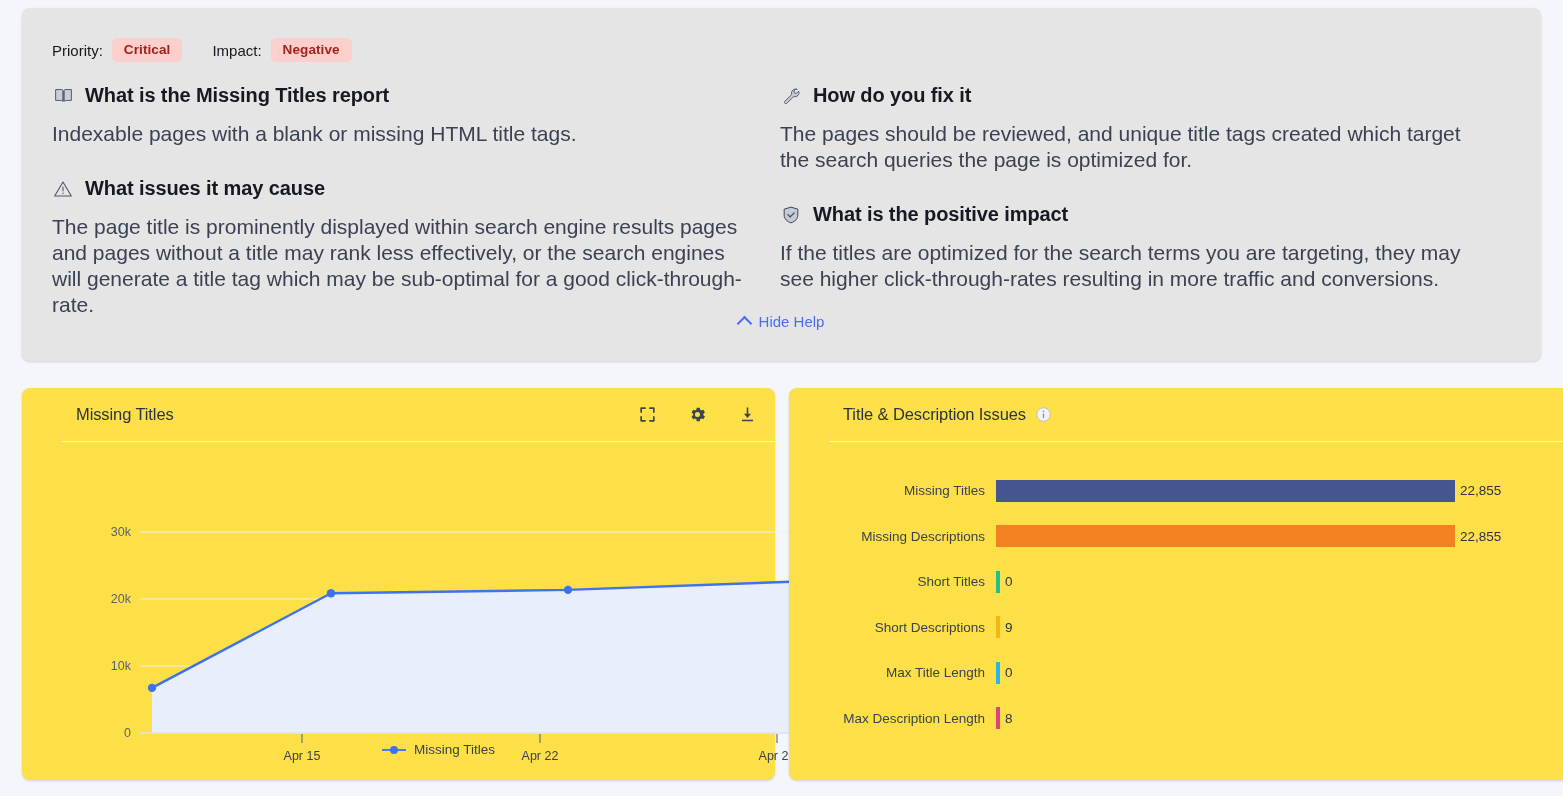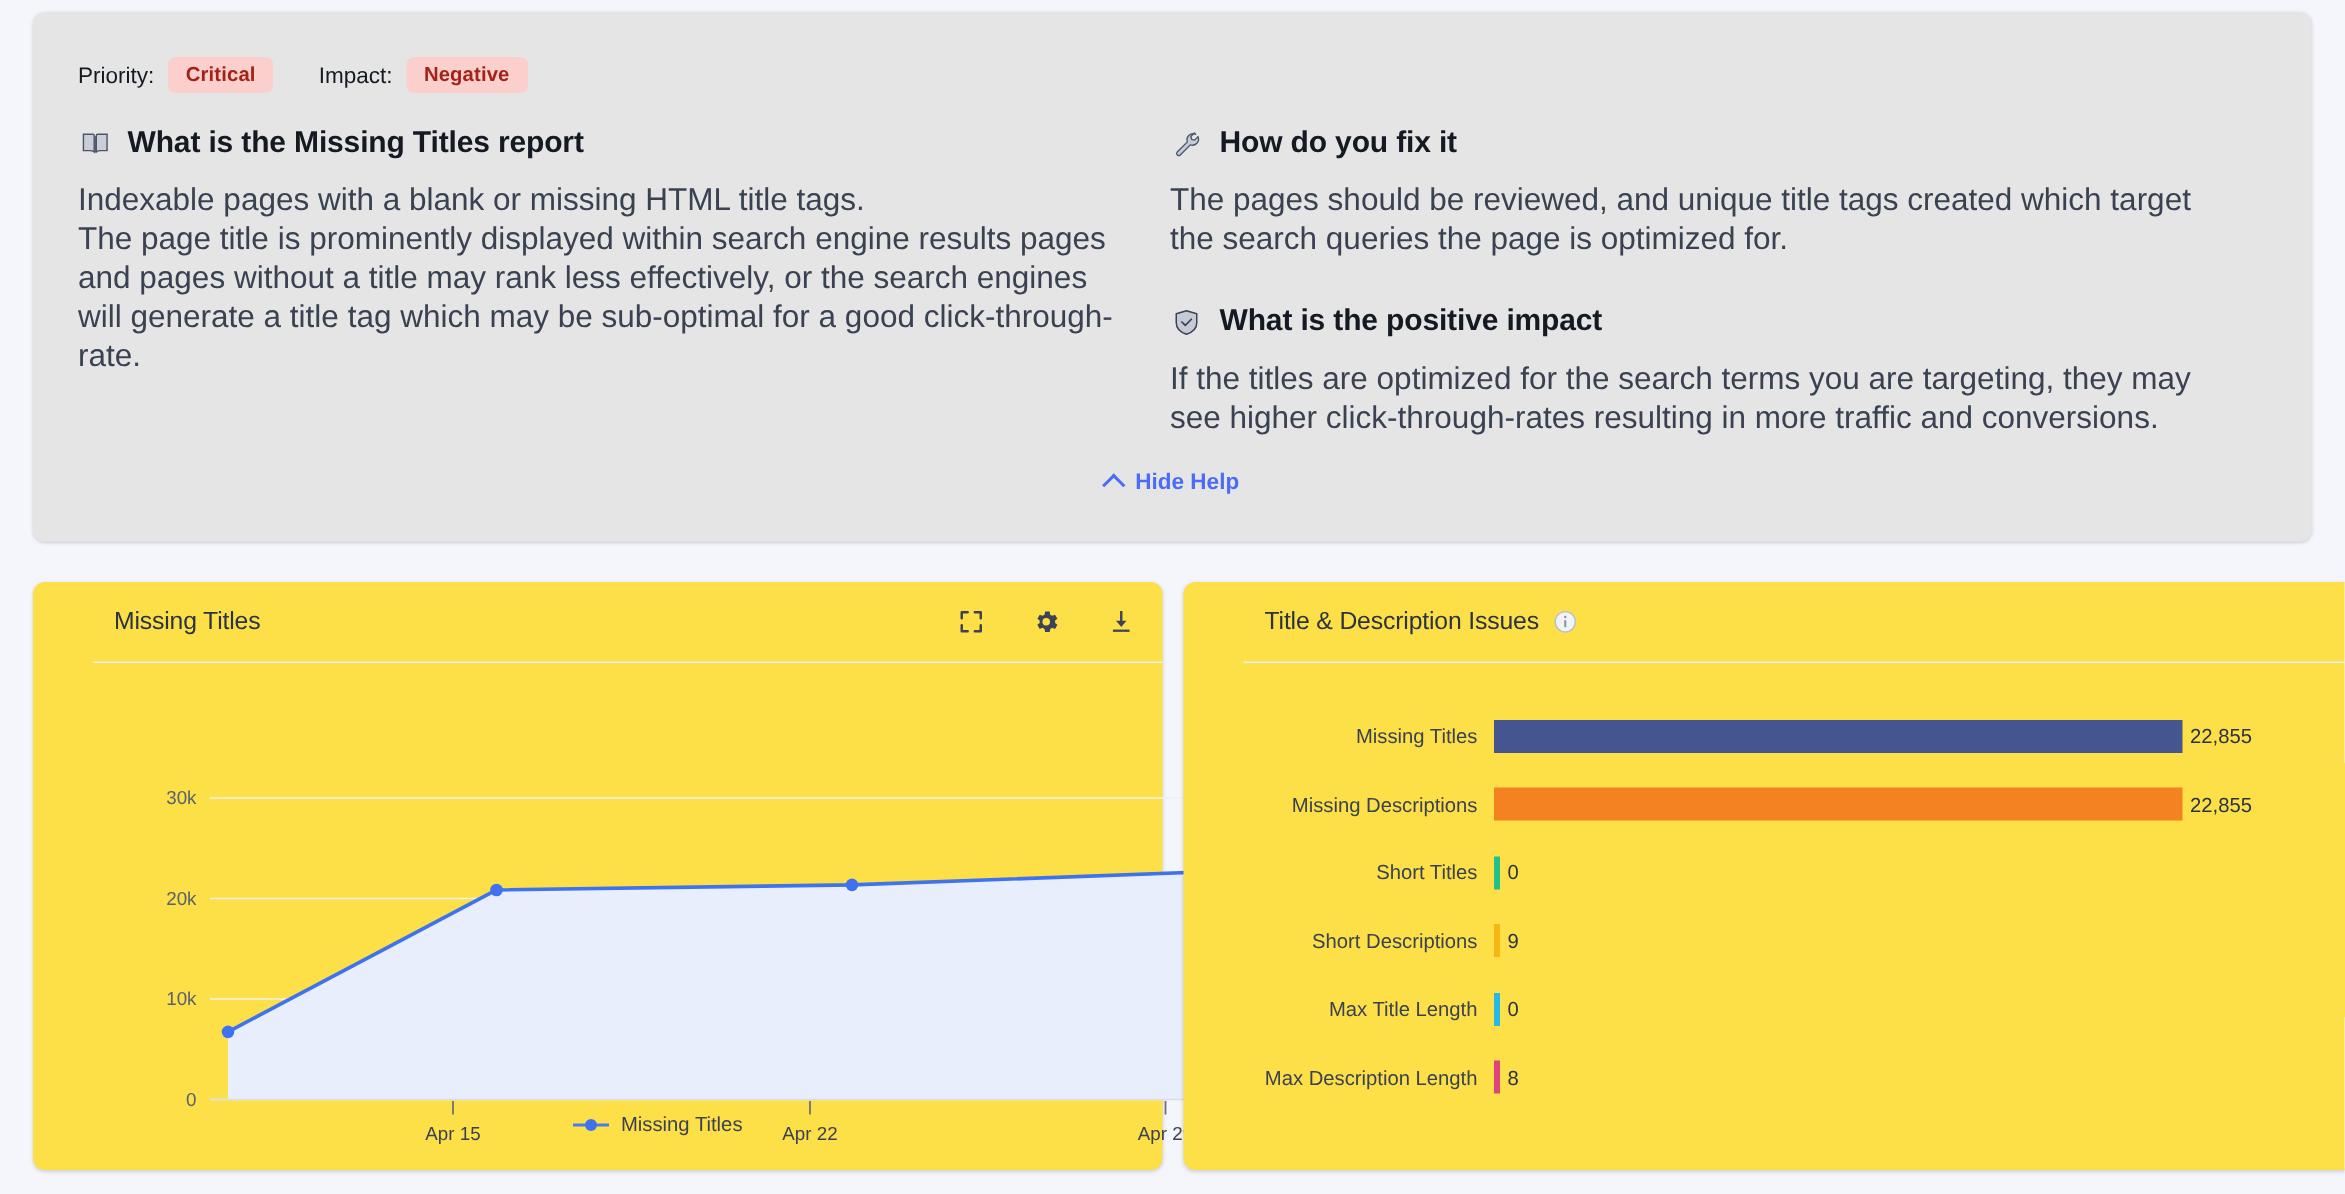--- a/index.html
+++ b/index.html
@@ -43,21 +43,21 @@
   }
   h3.sec.spaced { margin-top: 30px; }
   .sec-ico { width: 22px; height: 22px; display: inline-flex; align-items: center; justify-content: center; flex: none; }
   p.sec-p {
     margin: 0; font-size: 21px; line-height: 26px; color: #3a4252;
     max-width: 700px;
   }
   .hide-help {
     position: absolute; left: 0; right: 0; top: 305px;
     display: flex; align-items: center; justify-content: center; gap: 9px;
-    color: #4a6cf7; font-size: 15px; font-weight: 700; cursor: pointer;
+    color: #4a6cf7; font-size: 15px; font-weight: 400; cursor: pointer;
   }
   .chev-up {
     width: 11px; height: 11px; border-left: 2px solid #4a6cf7; border-top: 2px solid #4a6cf7;
     transform: rotate(45deg); margin-top: 4px;
   }
 
   
   .card {
     position: absolute; background: #fde047; border-radius: 8px;
     box-shadow: 0 1px 2px rgba(16,24,40,.06), 0 1px 3px rgba(16,24,40,.10);
@@ -129,20 +129,30 @@
             <svg width="21" height="21" viewBox="0 0 24 24" aria-hidden="true">
               <path d="M3 5.2h7.2c.6 0 1 .4 1 1v12.4c-.9-.7-2.1-1-3.4-1H3V5.2z" fill="#c9ced8" stroke="#4d5668" stroke-width="1.1"></path>
               <path d="M21 5.2h-7.2c-.6 0-1 .4-1 1v12.4c.9-.7 2.1-1 3.4-1H21V5.2z" fill="#c9ced8" stroke="#4d5668" stroke-width="1.1"></path>
               <path d="M11.6 6.6h.9v12.2h-.9z" fill="#4d5668"></path>
             </svg>
           </span>
           <span>What is the Missing Titles report</span>
         </h3>
         <p class="sec-p">Indexable pages with a blank or missing HTML title tags.</p>
 
+        <h3 class="sec spaced">
+          <span class="sec-ico">
+            <svg width="20" height="20" viewBox="0 0 24 24" aria-hidden="true">
+              <path d="M12 3.6 22 20.4H2L12 3.6z" fill="none" stroke="#4d5668" stroke-width="1.3" stroke-linejoin="round"></path>
+              <path d="M12 9.6v4.6" stroke="#4d5668" stroke-width="1.3" stroke-linecap="round"></path>
+              <circle cx="12" cy="17.1" r=".85" fill="#4d5668"></circle>
+            </svg>
+          </span>
+          <span>What issues it may cause</span>
+        </h3>
         <p class="sec-p">The page title is prominently displayed within search engine results pages and pages without a title may rank less effectively, or the search engines will generate a title tag which may be sub-optimal for a good click-through-rate.</p>
       </div>
 
       <div class="col col-right">
         <h3 class="sec">
           <span class="sec-ico">
             <svg width="20" height="20" viewBox="0 0 24 24" aria-hidden="true">
               <path d="M19.3 4.2a4.9 4.9 0 0 0-6.6 6.1L4.6 18.4a1.7 1.7 0 0 0 2.4 2.4l8.1-8.1a4.9 4.9 0 0 0 6.1-6.6l-2.8 2.8-2.3-.6-.6-2.3 2.8-2.8z" fill="#c4cad6" stroke="#4d5668" stroke-width="1.1" stroke-linejoin="round"></path>
             </svg>
           </span>

